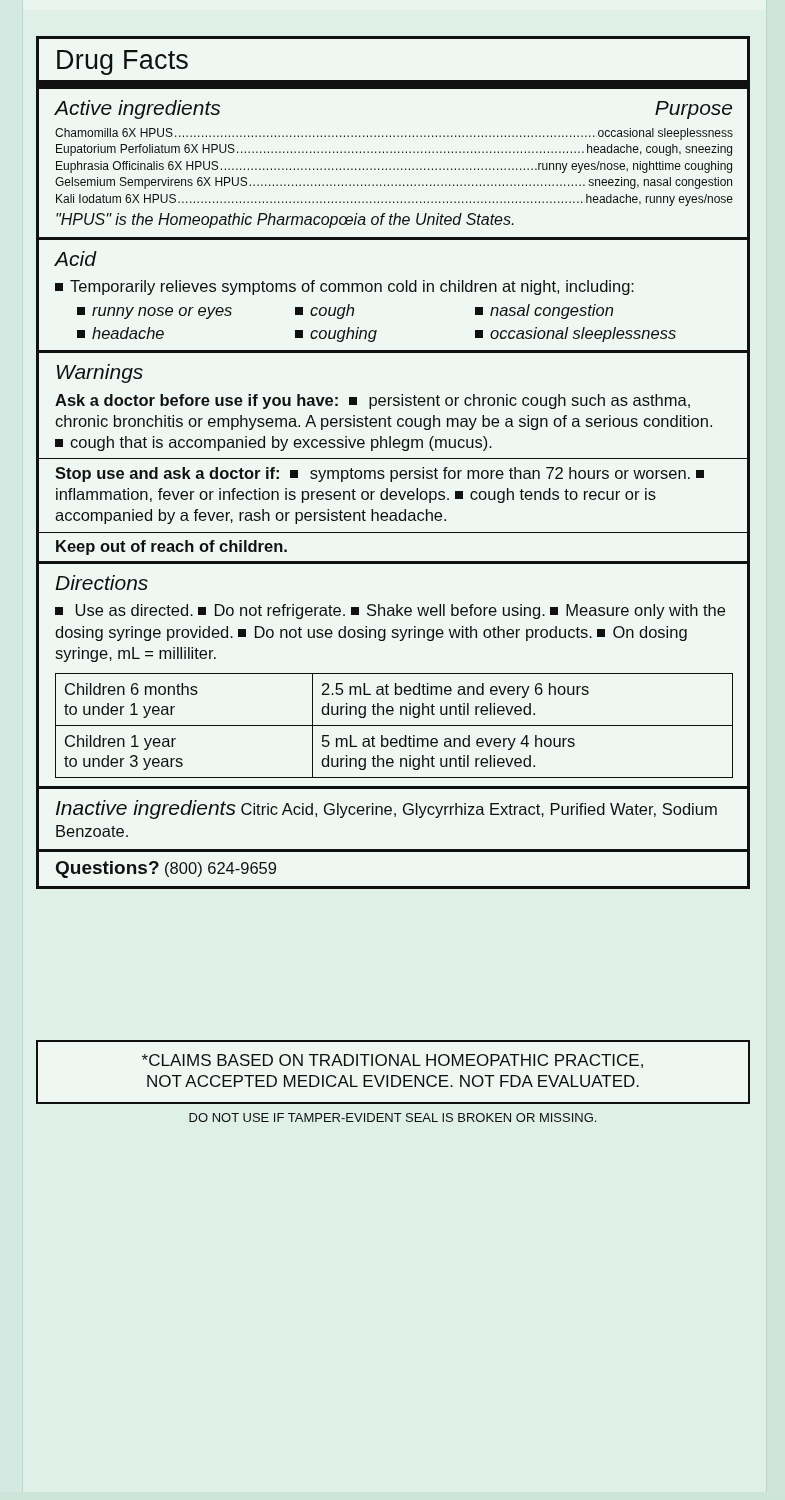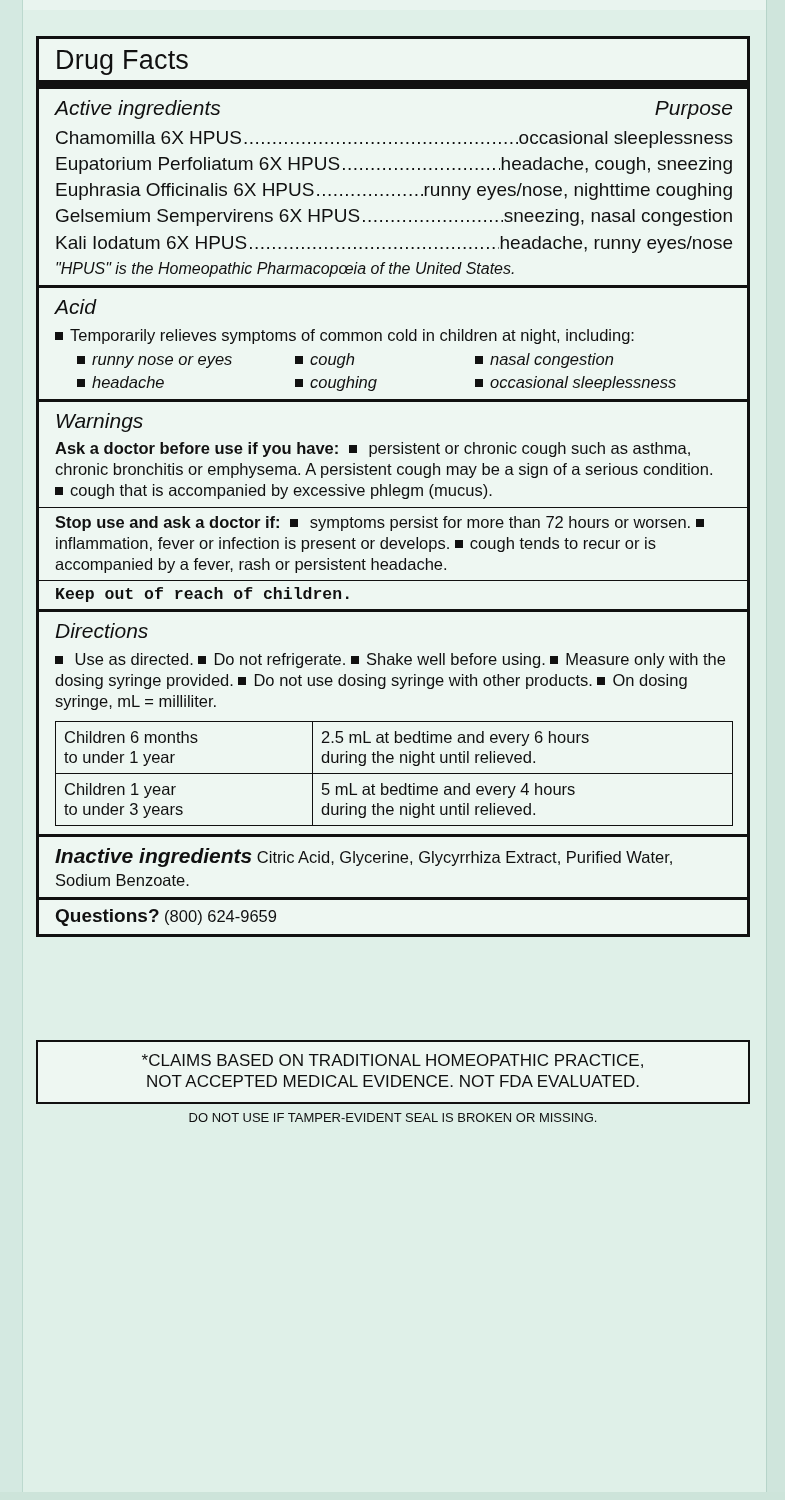--- a/index.html
+++ b/index.html
@@ -105,21 +105,21 @@
   
   .ai-head {
     display: flex;
     justify-content: space-between;
     align-items: baseline;
     font-style: italic;
     font-size: 21px;
     padding: 2px 0 3px 0;
   }
   .ai-row {
-    font-size: 19px;
+    font-size: 12px;
     white-space: nowrap;
     overflow: hidden;
     display: flex;
     align-items: baseline;
     line-height: 1.38;
     justify-content: space-between;
   }
   .ai-name { flex: 0 0 auto; }
   .ai-dots {
     flex: 1 1 auto;
@@ -161,21 +161,20 @@
     font-size: 16.5px;
     line-height: 1.28;
   }
   .warn-lead {
     font-weight: bold;
   }
   .keepout {
     font-weight: bold;
     padding: 4px 14px 5px 16px;
     font-size: 16.5px;
-    font-family: Liberation Mono, monospace;
   }
 
   
   .dir-body {
     padding: 2px 14px 4px 16px;
     font-size: 16.5px;
     line-height: 1.3;
   }
   table.dose {
     width: calc(100% - 30px);
@@ -193,21 +192,21 @@
   table.dose tr:first-child td { border-top: 1px solid #111; }
 
   
   .inactive {
     padding: 5px 14px 6px 16px;
     font-size: 16.5px;
     line-height: 1.3;
   }
   .inactive b {
     font-style: italic;
-    font-weight: 700;
+    font-weight: 400;
     font-size: 21px;
   }
   .questions {
     padding: 5px 14px 7px 16px;
     font-size: 16.5px;
   }
   .questions .q {
     font-weight: bold;
     font-size: 19px;
   }

